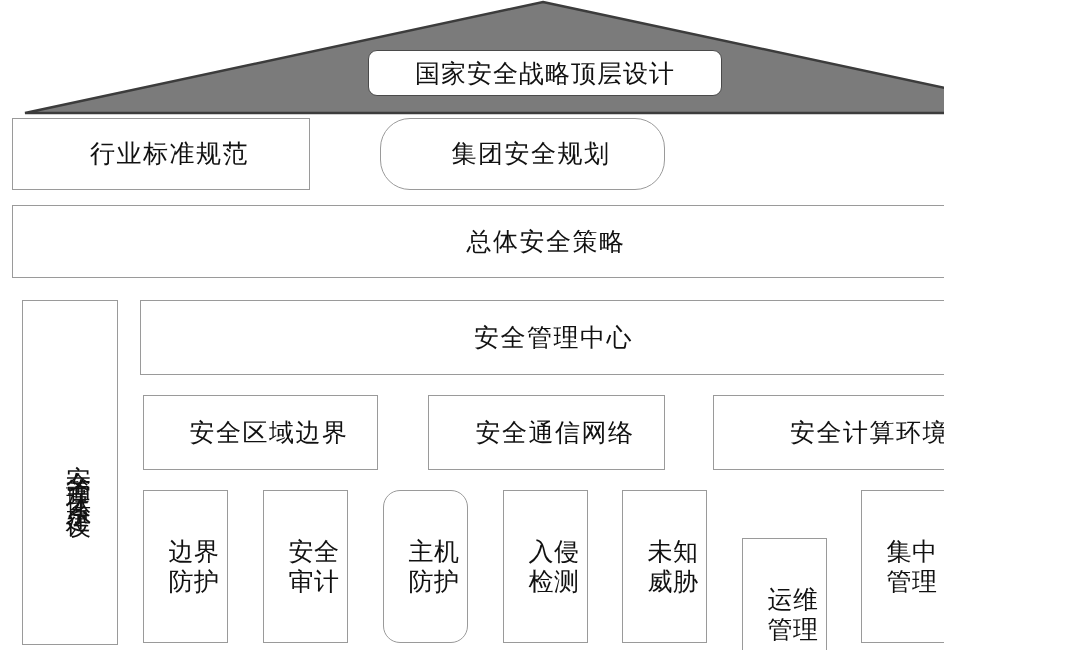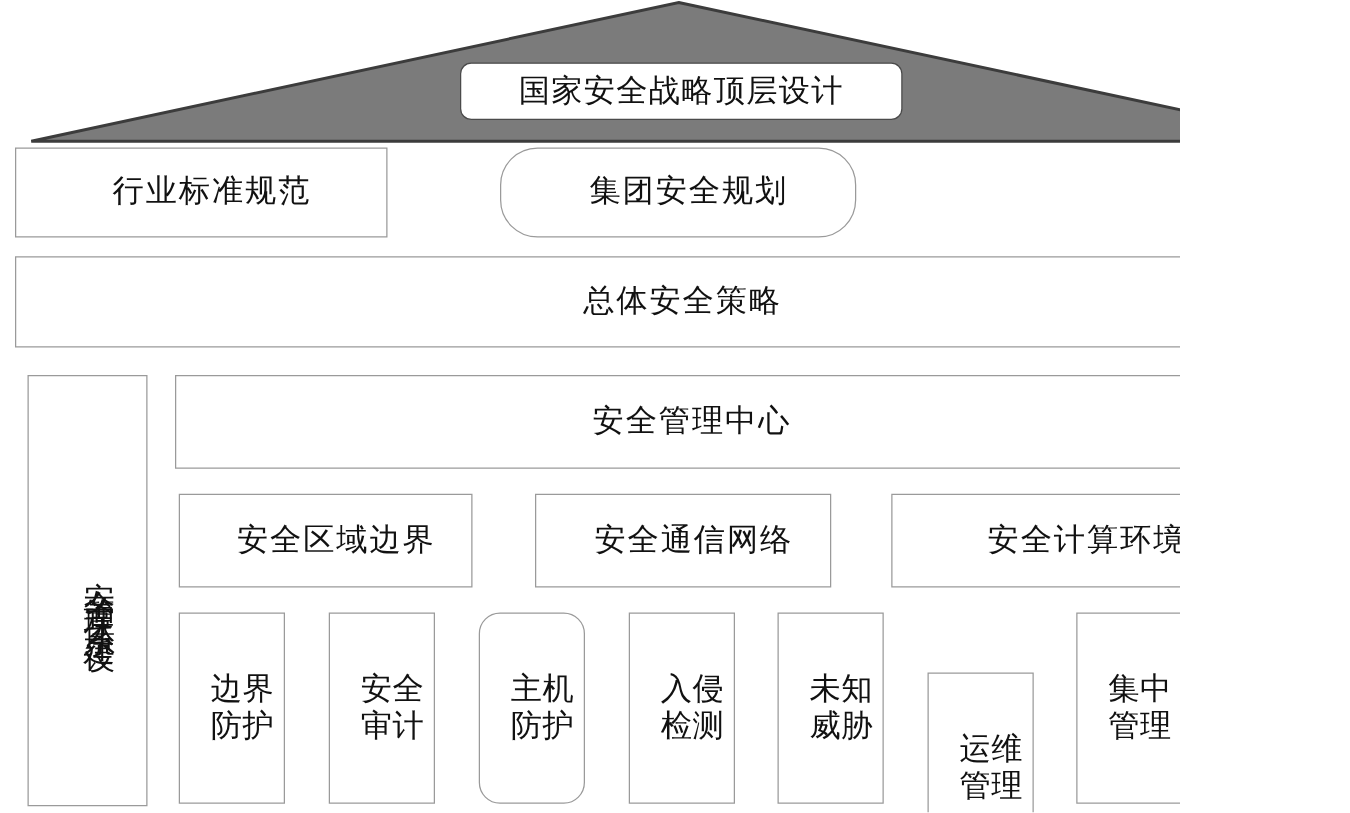--- a/index.html
+++ b/index.html
@@ -67,21 +67,21 @@
     font-size: 25px;
     letter-spacing: 1.5px;
     line-height: 1.18;
     color: #111111;
     display: block;
   }
 
   
   .pillar { top: 118px; height: 72px; }
   .pillar-1 { left: 12px;  width: 298px; }
-  .pillar-2 { left: 400px; width: 285px; border-radius: 30px; }
+  .pillar-2 { left: 380px; width: 285px; border-radius: 30px; }
   .pillar-3 { left: 775px; width: 288px; }
 
   
   .policy {
     left: 12px;
     top: 205px;
     width: 1051px;
     height: 73px;
     align-items: center;
   }

